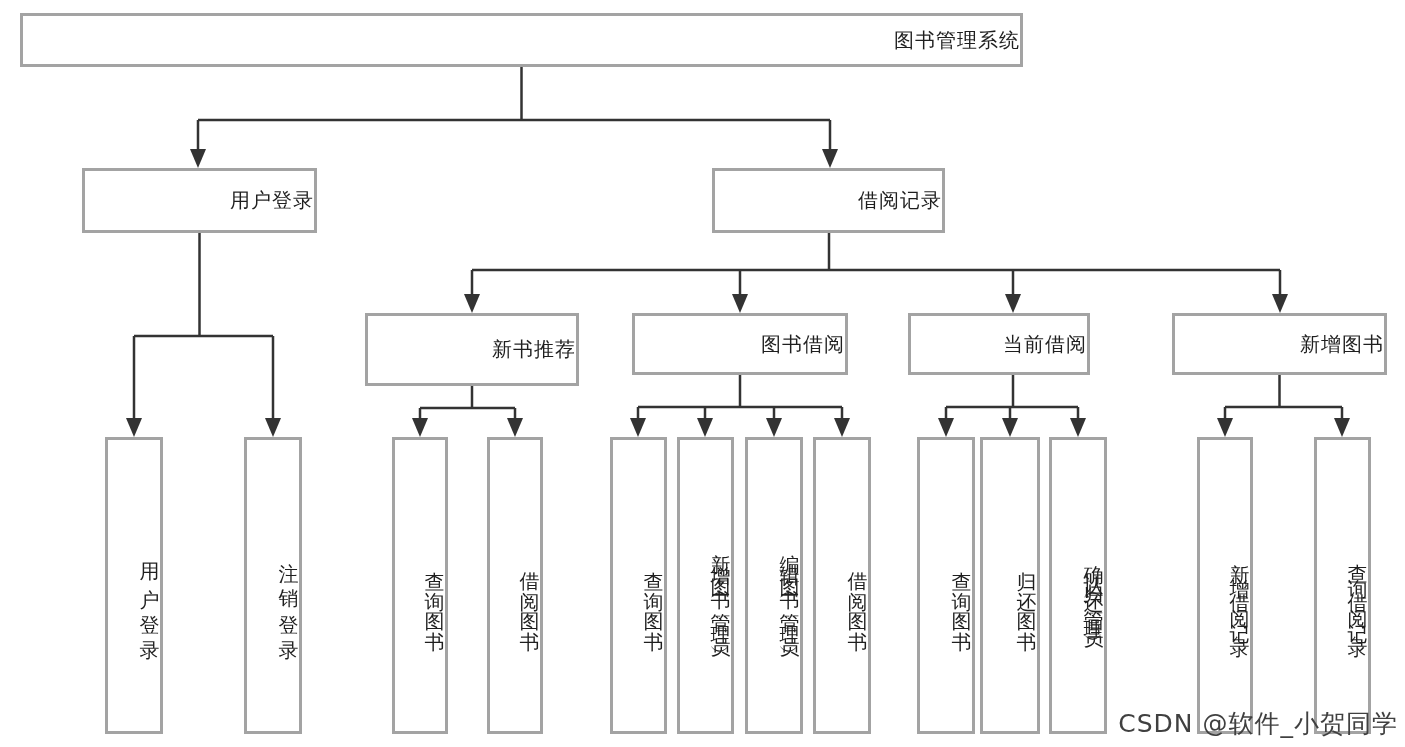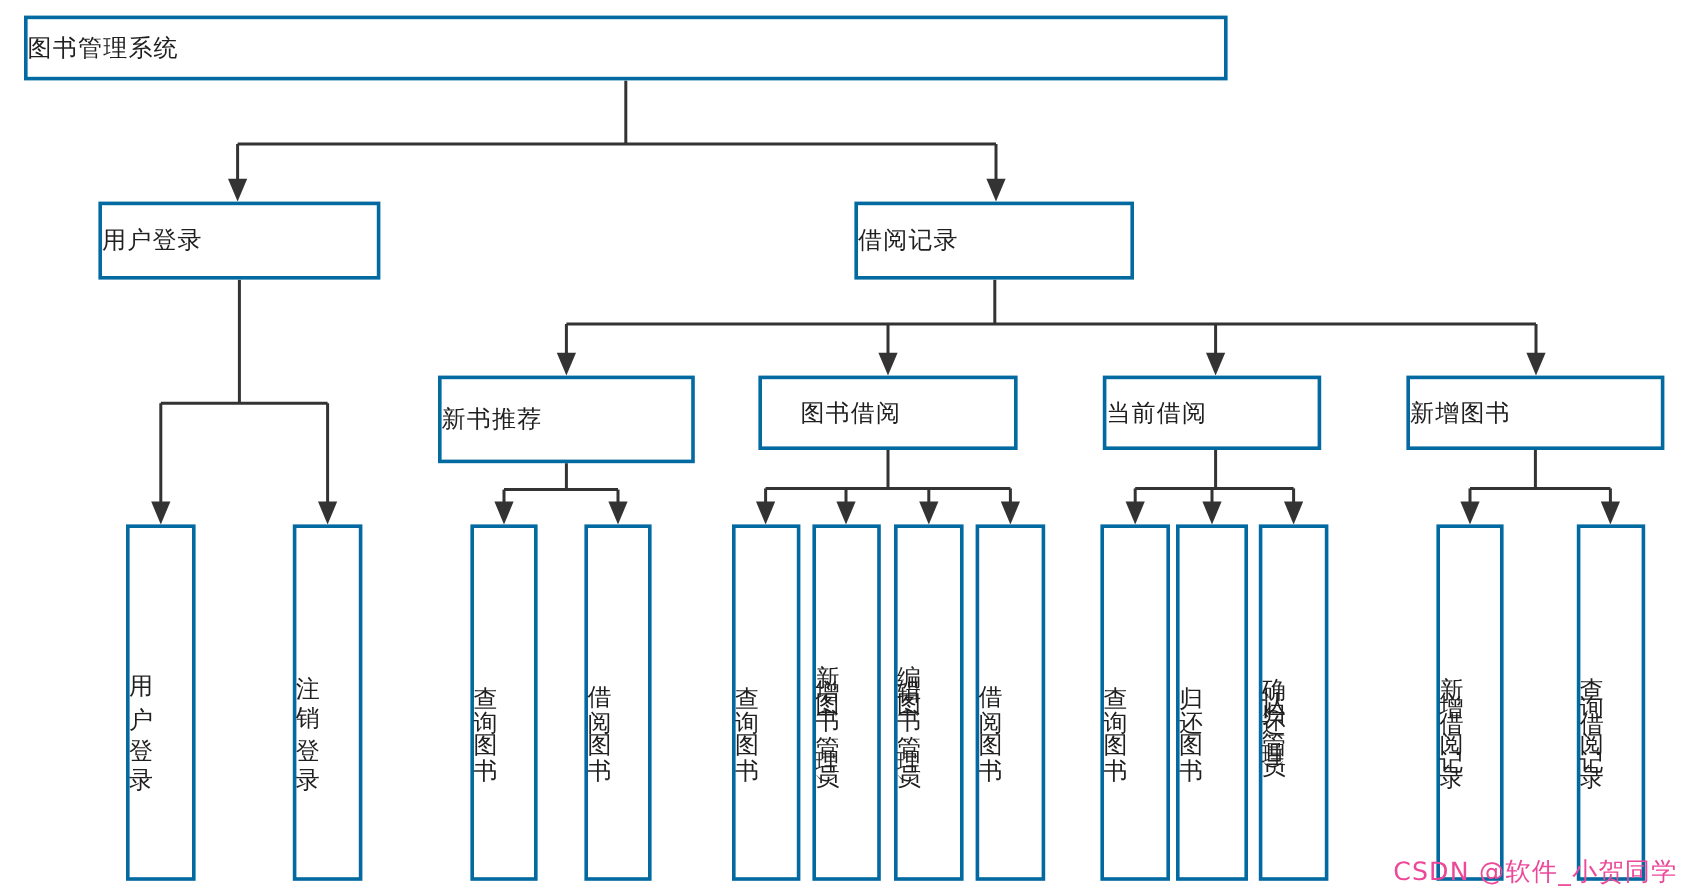--- a/index.html
+++ b/index.html
@@ -10,36 +10,36 @@
     background: #ffffff;
     font-family: "DejaVu Sans", sans-serif;
     color: #1f1f1f;
     overflow: hidden;
   }
   #wires { position: absolute; left: 0; top: 0; z-index: 1; }
   .box {
     position: absolute;
     box-sizing: border-box;
     background: #ffffff;
-    border: 3px solid #0369a1;
+    border: 3px solid #a3a3a3;
     display: flex;
     align-items: center;
-    justify-content: flex-start;
+    justify-content: flex-end;
     z-index: 2;
     font-size: 20px;
     letter-spacing: 1px;
     white-space: nowrap;
   }
   
   .b-root    { left: 20px;   top: 13px;  width: 1003px; height: 54px; }
   .b-login   { left: 82px;   top: 168px; width: 235px;  height: 65px; }
   .b-mgmt    { left: 712px;  top: 168px; width: 233px;  height: 65px; }
   .b-new     { left: 365px;  top: 313px; width: 214px;  height: 73px; }
   .b-borrow  { left: 632px;  top: 313px; width: 216px;  height: 62px; padding-left: 32px; }
-  .b-current { left: 908px;  top: 313px; width: 182px;  height: 62px; margin-left: 11px; }
+  .b-current { left: 908px;  top: 313px; width: 182px;  height: 62px; }
   .b-records { left: 1172px; top: 313px; width: 215px;  height: 62px; }
   
   .leaf { top: 437px; height: 297px; }
   .leaf span {
     writing-mode: vertical-rl;
     text-orientation: mixed;
     line-height: 1;
   }
   .lf-1  { left: 105px;  width: 58px; }
   .lf-2  { left: 244px;  width: 58px; }
@@ -57,22 +57,22 @@
   .ls-xl { letter-spacing: 26px; margin-bottom: -26px; }
   .ls-lg { letter-spacing: 20px; margin-bottom: -20px; }
   .ls-md { letter-spacing: 15px; margin-bottom: -15px; }
   .ls-sm { letter-spacing: 12px; margin-bottom: -12px; }
   .ls-xs { letter-spacing: 9px;  margin-bottom: -9px; }
   #watermark {
     position: absolute;
     right: 7px;
     bottom: 7px;
     z-index: 3;
-    font-size: 21px;
-    color: #ec4899;
+    font-size: 25px;
+    color: #404040;
     letter-spacing: 1px;
     white-space: nowrap;
   }
 </style>
 </head>
 <body>
 
 <div id="stage">
 
   <svg id="wires" width="1405" height="747" viewBox="0 0 1405 747">

